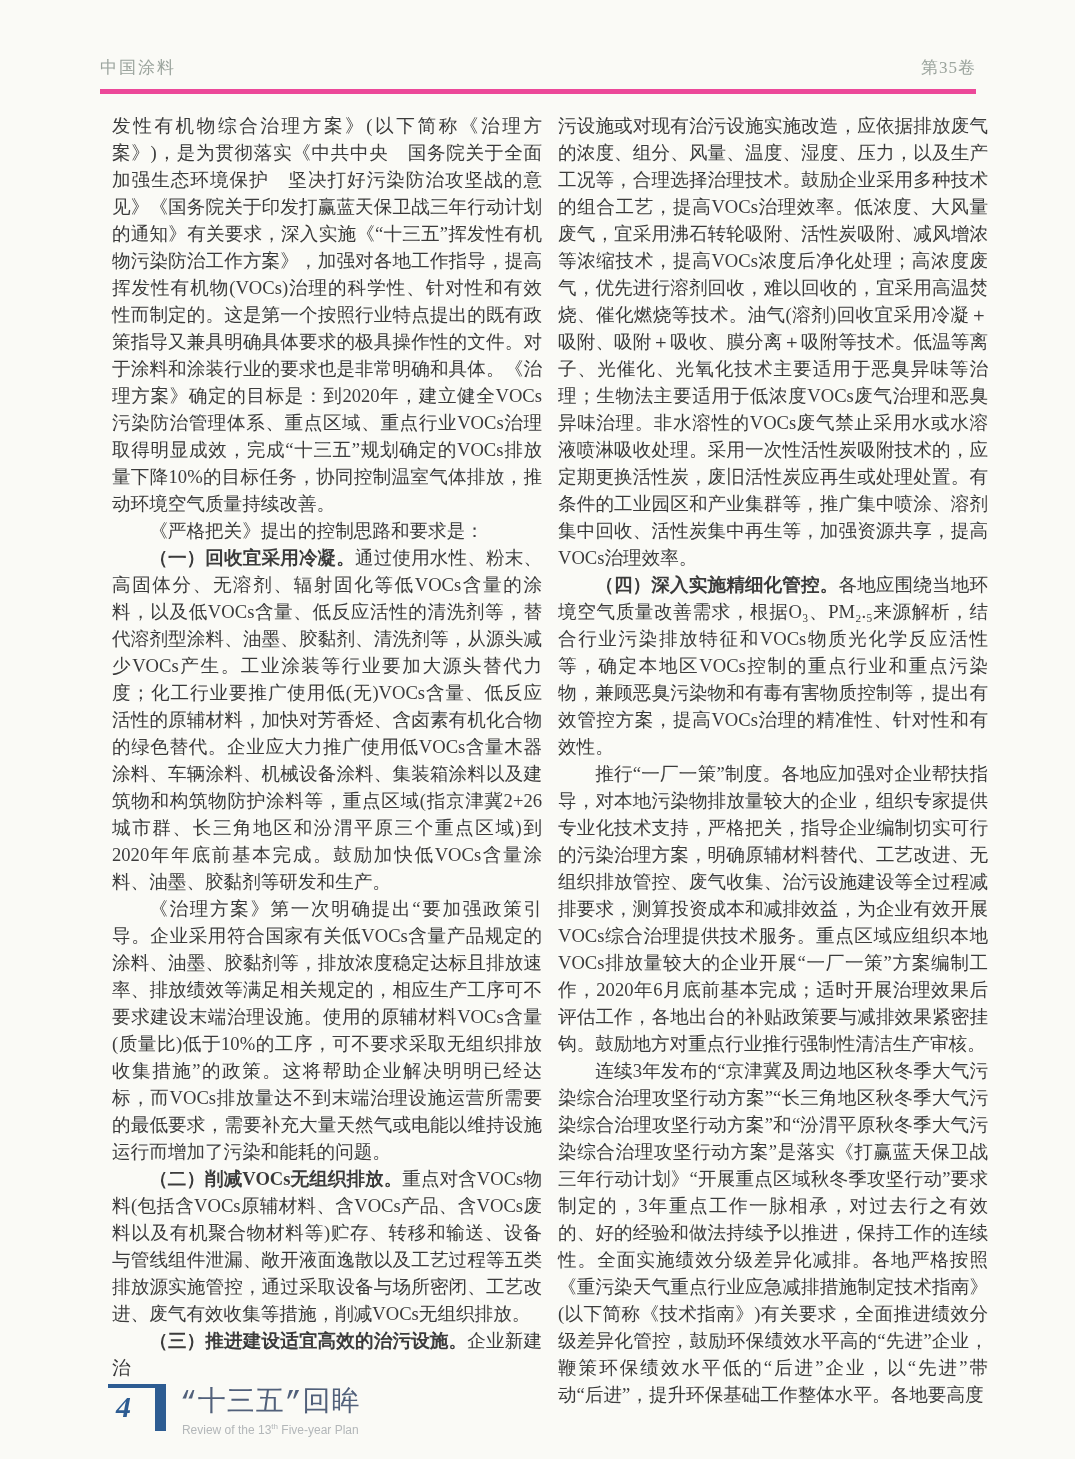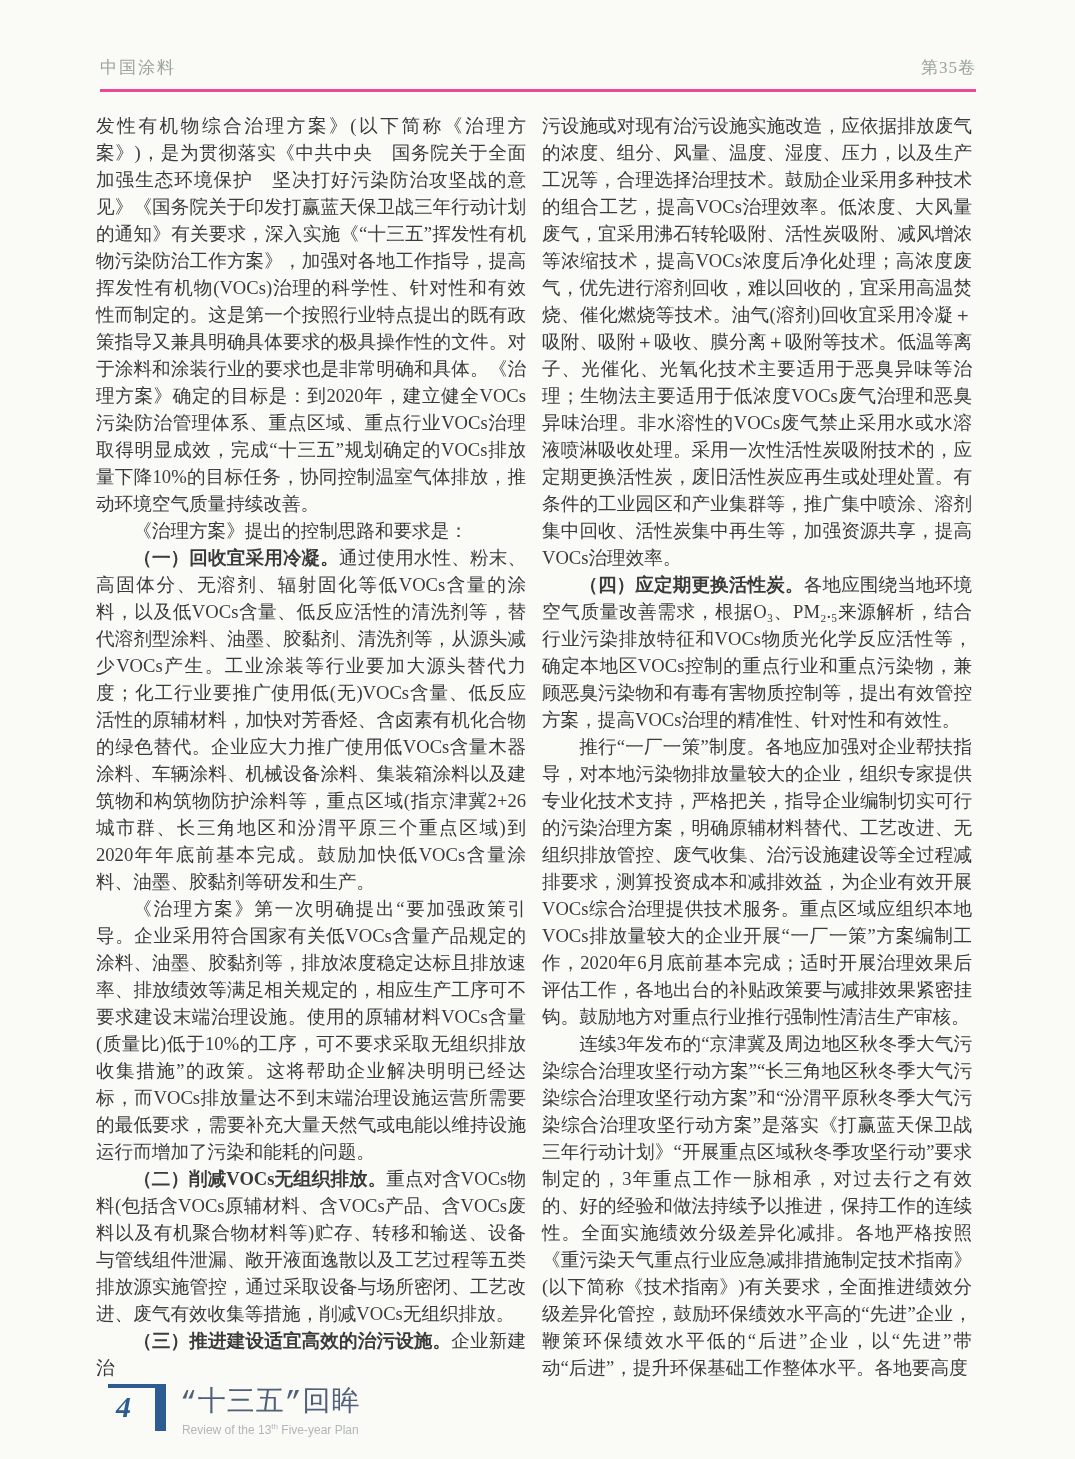--- a/index.html
+++ b/index.html
@@ -19,28 +19,28 @@
     top: 56px;
     left: 100px;
     width: 876px;
     display: flex;
     justify-content: space-between;
     align-items: flex-end;
     color: #9ba49d;
     font-size: 17px;
     letter-spacing: 2px;
     padding-bottom: 10px;
-    border-bottom: 3px solid #ec4899;
+    border-bottom: 5px solid #ec4899;
   }
   .page-header .vol { letter-spacing: 1px; }
 
   .columns {
     position: absolute;
     top: 112px;
-    left: 96px;
+    left: 112px;
     width: 876px;
     display: flex;
     gap: 16px;
   }
   .col {
     width: 430px;
     font-size: 18.6px;
     line-height: 27px;
     color: #3b3b3b;
     text-align: justify;
@@ -107,29 +107,29 @@
 <body>
 
 <div class="page-header">
   <span class="journal">中国涂料</span>
   <span class="vol">第35卷</span>
 </div>
 
 <div class="columns">
   <div class="col">
       <p class="para no-indent"><span>发性有机物综合治理方案》(以下简称《治理方案》)，是为贯彻落实《中共中央　国务院关于全面加强生态环境保护　坚决打好污染防治攻坚战的意见》《国务院关于印发打赢蓝天保卫战三年行动计划的通知》有关要求，深入实施《“十三五”挥发性有机物污染防治工作方案》，加强对各地工作指导，提高挥发性有机物(VOCs)治理的科学性、针对性和有效性而制定的。这是第一个按照行业特点提出的既有政策指导又兼具明确具体要求的极具操作性的文件。对于涂料和涂装行业的要求也是非常明确和具体。《治理方案》确定的目标是：到2020年，建立健全VOCs污染防治管理体系、重点区域、重点行业VOCs治理取得明显成效，完成“十三五”规划确定的VOCs排放量下降10%的目标任务，协同控制温室气体排放，推动环境空气质量持续改善。</span></p>
-      <p class="para"><span>《治理方案》提出的控制思路和要求是：</span></p>
+      <p class="para"><span>《严格把关》提出的控制思路和要求是：</span></p>
       <p class="para"><b>（一）回收宜采用冷凝。</b><span>通过使用水性、粉末、高固体分、无溶剂、辐射固化等低VOCs含量的涂料，以及低VOCs含量、低反应活性的清洗剂等，替代溶剂型涂料、油墨、胶黏剂、清洗剂等，从源头减少VOCs产生。工业涂装等行业要加大源头替代力度；化工行业要推广使用低(无)VOCs含量、低反应活性的原辅材料，加快对芳香烃、含卤素有机化合物的绿色替代。企业应大力推广使用低VOCs含量木器涂料、车辆涂料、机械设备涂料、集装箱涂料以及建筑物和构筑物防护涂料等，重点区域(指京津冀2+26城市群、长三角地区和汾渭平原三个重点区域)到2020年年底前基本完成。鼓励加快低VOCs含量涂料、油墨、胶黏剂等研发和生产。</span></p>
       <p class="para"><span>《治理方案》第一次明确提出“要加强政策引导。企业采用符合国家有关低VOCs含量产品规定的涂料、油墨、胶黏剂等，排放浓度稳定达标且排放速率、排放绩效等满足相关规定的，相应生产工序可不要求建设末端治理设施。使用的原辅材料VOCs含量(质量比)低于10%的工序，可不要求采取无组织排放收集措施”的政策。这将帮助企业解决明明已经达标，而VOCs排放量达不到末端治理设施运营所需要的最低要求，需要补充大量天然气或电能以维持设施运行而增加了污染和能耗的问题。</span></p>
       <p class="para"><b>（二）削减VOCs无组织排放。</b><span>重点对含VOCs物料(包括含VOCs原辅材料、含VOCs产品、含VOCs废料以及有机聚合物材料等)贮存、转移和输送、设备与管线组件泄漏、敞开液面逸散以及工艺过程等五类排放源实施管控，通过采取设备与场所密闭、工艺改进、废气有效收集等措施，削减VOCs无组织排放。</span></p>
       <p class="para"><b>（三）推进建设适宜高效的治污设施。</b><span>企业新建治</span></p>
     </div>
   <div class="col">
       <p class="para no-indent"><span>污设施或对现有治污设施实施改造，应依据排放废气的浓度、组分、风量、温度、湿度、压力，以及生产工况等，合理选择治理技术。鼓励企业采用多种技术的组合工艺，提高VOCs治理效率。低浓度、大风量废气，宜采用沸石转轮吸附、活性炭吸附、减风增浓等浓缩技术，提高VOCs浓度后净化处理；高浓度废气，优先进行溶剂回收，难以回收的，宜采用高温焚烧、催化燃烧等技术。油气(溶剂)回收宜采用冷凝＋吸附、吸附＋吸收、膜分离＋吸附等技术。低温等离子、光催化、光氧化技术主要适用于恶臭异味等治理；生物法主要适用于低浓度VOCs废气治理和恶臭异味治理。非水溶性的VOCs废气禁止采用水或水溶液喷淋吸收处理。采用一次性活性炭吸附技术的，应定期更换活性炭，废旧活性炭应再生或处理处置。有条件的工业园区和产业集群等，推广集中喷涂、溶剂集中回收、活性炭集中再生等，加强资源共享，提高VOCs治理效率。</span></p>
-      <p class="para"><b>（四）应定期更换活性炭。</b><span>各地应围绕当地环境空气质量改善需求，根据O₃、PM₂.₅来源解析，结合行业污染排放特征和VOCs物质光化学反应活性等，确定本地区VOCs控制的重点行业和重点污染物，兼顾恶臭污染物和有毒有害物质控制等，提出有效管控方案，提高VOCs治理的精准性、针对性和有效性。</span></p>
+      <p class="para"><b>（四）深入实施精细化管控。</b><span>各地应围绕当地环境空气质量改善需求，根据O₃、PM₂.₅来源解析，结合行业污染排放特征和VOCs物质光化学反应活性等，确定本地区VOCs控制的重点行业和重点污染物，兼顾恶臭污染物和有毒有害物质控制等，提出有效管控方案，提高VOCs治理的精准性、针对性和有效性。</span></p>
       <p class="para"><span>推行“一厂一策”制度。各地应加强对企业帮扶指导，对本地污染物排放量较大的企业，组织专家提供专业化技术支持，严格把关，指导企业编制切实可行的污染治理方案，明确原辅材料替代、工艺改进、无组织排放管控、废气收集、治污设施建设等全过程减排要求，测算投资成本和减排效益，为企业有效开展VOCs综合治理提供技术服务。重点区域应组织本地VOCs排放量较大的企业开展“一厂一策”方案编制工作，2020年6月底前基本完成；适时开展治理效果后评估工作，各地出台的补贴政策要与减排效果紧密挂钩。鼓励地方对重点行业推行强制性清洁生产审核。</span></p>
       <p class="para"><span>连续3年发布的“京津冀及周边地区秋冬季大气污染综合治理攻坚行动方案”“长三角地区秋冬季大气污染综合治理攻坚行动方案”和“汾渭平原秋冬季大气污染综合治理攻坚行动方案”是落实《打赢蓝天保卫战三年行动计划》“开展重点区域秋冬季攻坚行动”要求制定的，3年重点工作一脉相承，对过去行之有效的、好的经验和做法持续予以推进，保持工作的连续性。全面实施绩效分级差异化减排。各地严格按照《重污染天气重点行业应急减排措施制定技术指南》(以下简称《技术指南》)有关要求，全面推进绩效分级差异化管控，鼓励环保绩效水平高的“先进”企业，鞭策环保绩效水平低的“后进”企业，以“先进”带动“后进”，提升环保基础工作整体水平。各地要高度</span></p>
     </div>
 </div>
 
 <div class="page-footer">
   <div class="folio">
     <div class="bar-h"></div>
     <div class="bar-v"></div>
     <div class="num">4</div>

